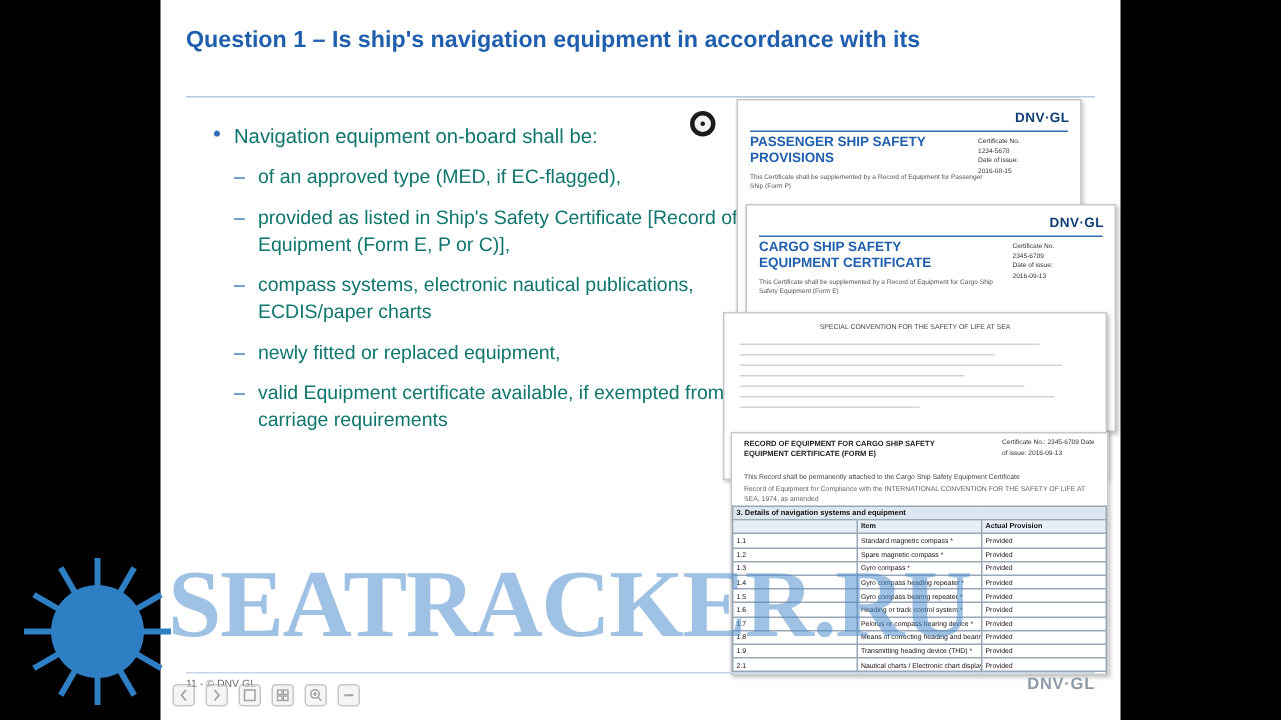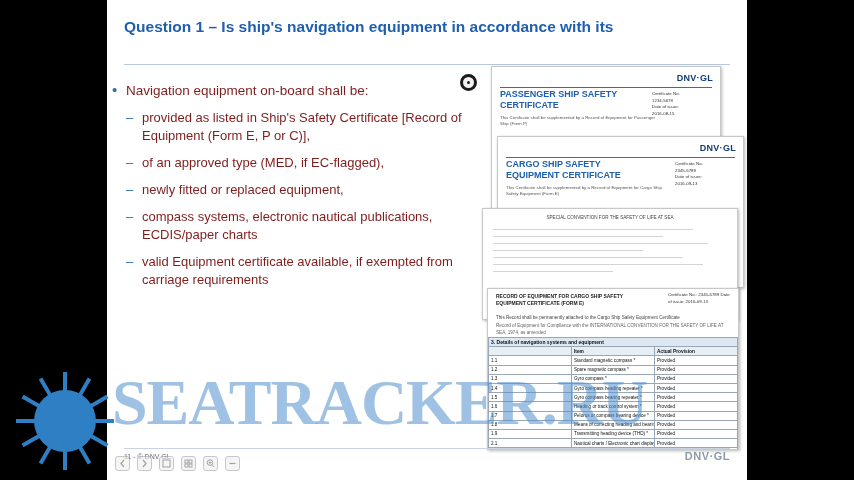--- a/index.html
+++ b/index.html
@@ -53,24 +53,24 @@
     left: 17px;
     top: 64px;
     width: 606px;
     height: 1px;
     background: #b9c8dc;
   }
 
   
   .body {
     position: absolute;
-    left: 1px;
+    left: 31px;
     top: 82px;
     width: 370px;
-    color: #7f1d1d;
+    color: #0f766e;
   }
   .bullet {
     position: relative;
     padding-left: 18px;
     font-size: 13.5px;
     line-height: 18px;
     margin-top: 12px;
   }
   .bullet:first-child { margin-top: 0; }
   .bullet::before {
@@ -332,36 +332,36 @@
 
   <div class="slide">
 
     <div class="title-block">
       <div class="title-line">Question 1 – Is ship's navigation equipment in accordance with its</div>
     </div>
     <div class="title-rule"></div>
 
     <div class="body">
       <div class="bullet">Navigation equipment on-board shall be:</div>
+      <div class="sub">of an approved type (MED, if EC-flagged),</div>
       <div class="sub">provided as listed in Ship's Safety Certificate [Record of Equipment (Form E, P or C)],</div>
-      <div class="sub">of an approved type (MED, if EC-flagged),</div>
-
+
+      <div class="sub">compass systems, electronic nautical publications, ECDIS/paper charts</div>
       <div class="sub">newly fitted or replaced equipment,</div>
-      <div class="sub">compass systems, electronic nautical publications, ECDIS/paper charts</div>
       <div class="sub">valid Equipment certificate available, if exempted from carriage requirements</div>
     </div>
 
     <div class="spinner"></div>
 
     <div class="certs">
 
       <div class="cert cert-1">
         <div class="cert-logo">DNV·GL</div>
         <div class="cert-rule" style="top:20px;"></div>
-        <div class="cert-head">PASSENGER SHIP SAFETY CERTIFICATE</div>
+        <div class="cert-head">PASSENGER SHIP SAFETY PROVISIONS</div>
         <div class="cert-sub">This Certificate shall be supplemented by a Record of Equipment for Passenger Ship (Form P)</div>
         <div class="cert-meta" style="white-space:pre-line;">Certificate No.
 1234-5678
 Date of issue:
 2016-08-15</div>
         <div class="cert-band" style="top:128px;">ISSUED UNDER THE PROVISIONS OF THE INTERNATIONAL CONVENTION FOR THE SAFETY OF LIFE AT SEA, 1974, as amended</div>
         <div class="line" style="left:8px; width:120px; top:86px;"></div>
         <div class="line" style="left:8px; width:150px; top:92px;"></div>
         <div class="line" style="left:8px; width:110px; top:98px;"></div>
         <div class="line" style="left:8px; width:160px; top:104px;"></div>

